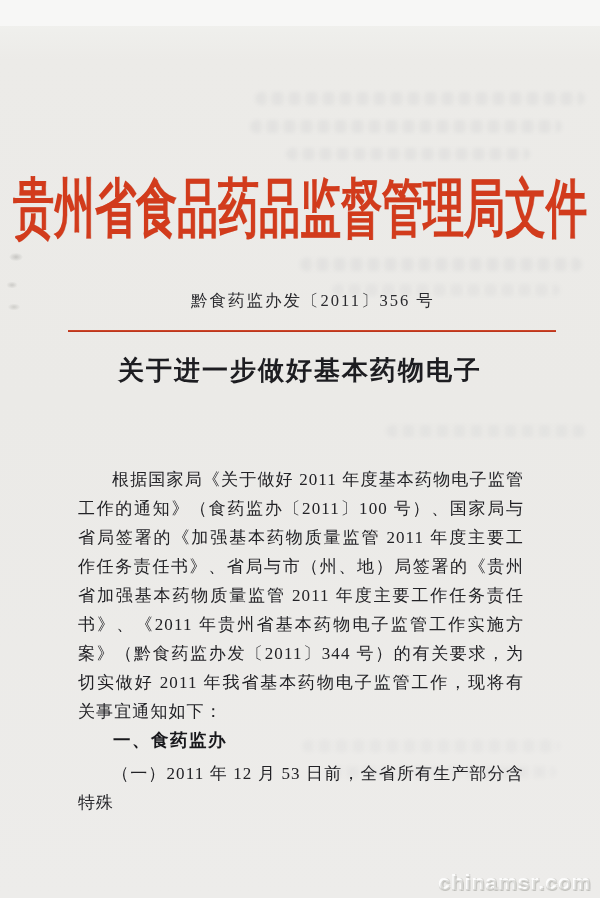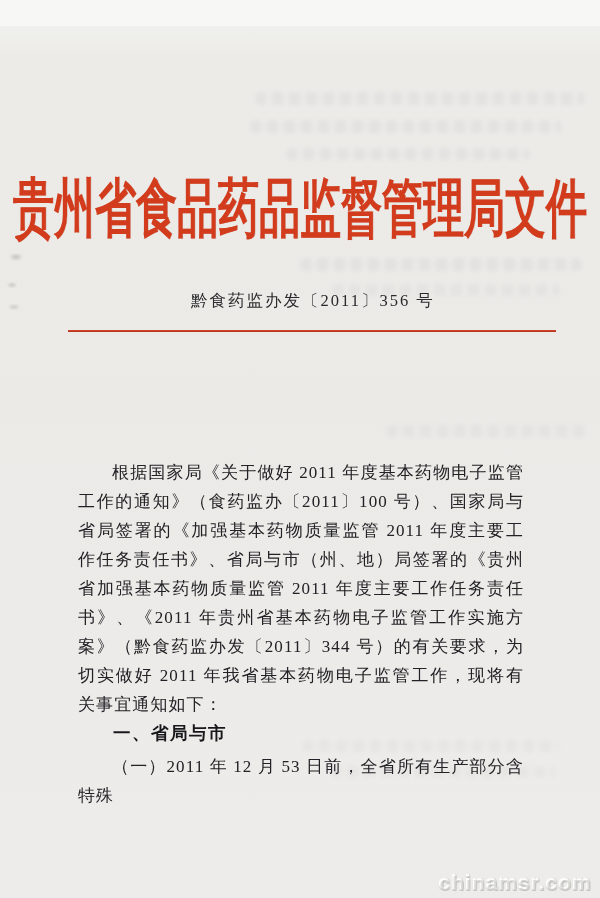--- a/index.html
+++ b/index.html
@@ -87,21 +87,21 @@
     position: absolute;
     top: 458px; left: 78px; width: 446px;
     font-size: 17px;
     line-height: 29px;
     letter-spacing: 1.1px;
     text-align: justify;
     color: #222226;
   }
   .body-text p { margin: 0; }
   .body-text .indent { text-indent: 2em; }
-  .body-text .para-main { }
+  .body-text .para-main { margin-top: 7px; }
   .body-text .section-heading {
     font-family: "Liberation Sans", "DejaVu Sans", sans-serif;
     font-weight: 700;
     font-size: 17.5px;
     letter-spacing: 1.5px;
     color: #18181c;
   }
   .body-text .para-item { margin-top: 4px; }
   .watermark {
     position: absolute;
@@ -135,24 +135,24 @@
   <div class="smudge s8"></div>
   <div class="edge-mark"></div>
 
   <h1 class="banner">贵州省食品药品监督管理局文件</h1>
 
   <div class="doc-number">黔食药监办发〔2011〕356 号</div>
 
   <div class="red-rule"></div>
 
   <h2 class="notice-title">
-    <br>
+    <span>关于进一步做好基本药物电子</span><br>
   </h2>
 
   <div class="body-text">
     <p class="indent para-main">根据国家局《关于做好 2011 年度基本药物电子监管工作的通知》（食药监办〔2011〕100 号）、国家局与省局签署的《加强基本药物质量监管 2011 年度主要工作任务责任书》、省局与市（州、地）局签署的《贵州省加强基本药物质量监管 2011 年度主要工作任务责任书》、《2011 年贵州省基本药物电子监管工作实施方案》（黔食药监办发〔2011〕344 号）的有关要求，为切实做好 2011 年我省基本药物电子监管工作，现将有关事宜通知如下：</p>
-    <p class="indent section-heading">一、省局与市</p>
+    <p class="indent section-heading">一、食药监办</p>
     <p class="indent para-item">（一）2011 年 12 月 53 日前，全省所有生产部分含特殊</p>
   </div>
 
   <div class="watermark">chinamsr.com</div>
 
 </div>
 
 </body></html>

